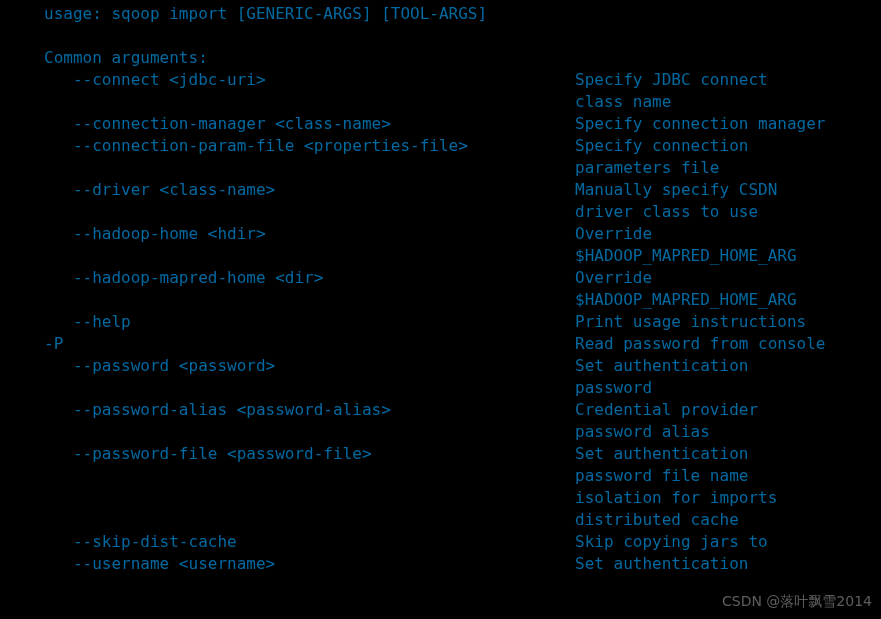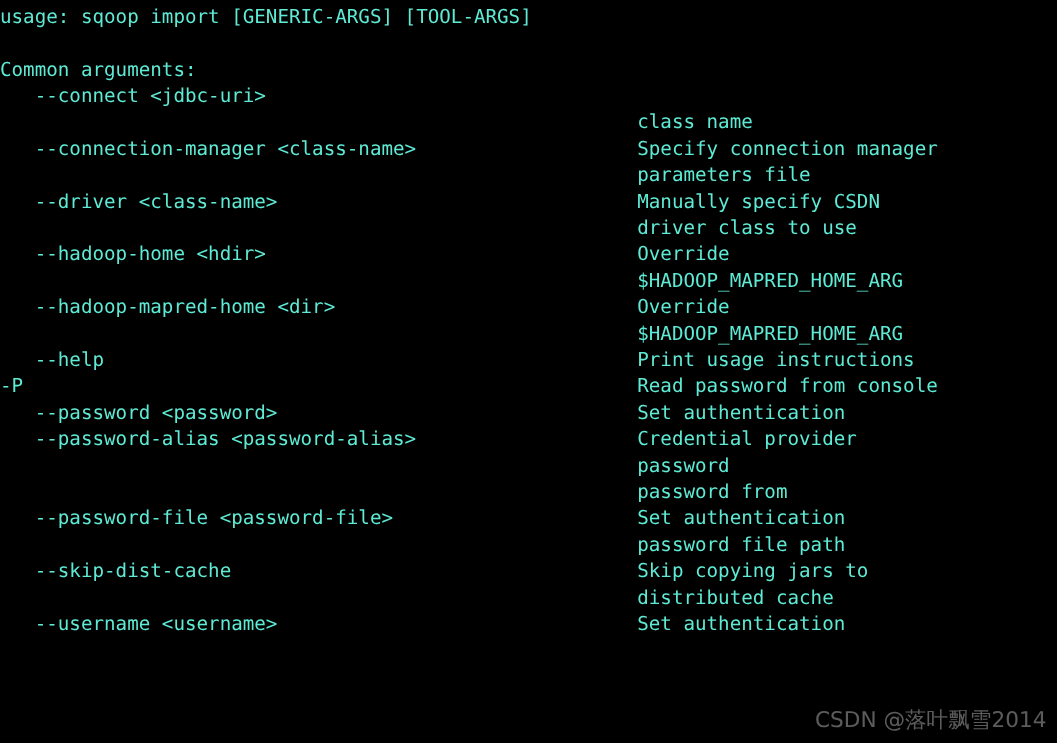--- a/index.html
+++ b/index.html
@@ -32,21 +32,22 @@
     position: absolute;
     top: 3px;
     left: 0;
     width: 881px;
   }
 
   .line {
     position: relative;
     height: 22px;
     white-space: pre;
-    color: #5eead4;
+    color: #0369a1;
+    margin-left: 44px;
   }
 
   .line .col-opt {
     position: absolute;
     left: 0px;
     top: 0;
     white-space: pre;
   }
 
   .line .col-desc {
@@ -62,21 +63,21 @@
     top: 0;
     white-space: pre;
   }
 
   
   #watermark {
     position: absolute;
     right: 9px;
     bottom: 6px;
     font-family: "DejaVu Sans", "Liberation Sans", sans-serif;
-    font-size: 18px;
+    font-size: 14px;
     line-height: 24px;
     color: rgba(200, 200, 200, 0.46);
     white-space: pre;
     pointer-events: none;
     letter-spacing: 0px;
   }
 </style>
 </head>
 <body>
 
@@ -90,28 +91,33 @@
     <div class="line">
       <span class="full"></span>
     </div>
 
     <div class="line">
       <span class="full">Common arguments:</span>
     </div>
 
     <div class="line">
       <span class="col-opt">   --connect &lt;jdbc-uri&gt;</span>
+      <span class="col-desc">Specify JDBC connect</span>
     </div>
     <div class="line">
       <span class="col-opt"></span>
       <span class="col-desc">class name</span>
     </div>
     <div class="line">
       <span class="col-opt">   --connection-manager &lt;class-name&gt;</span>
       <span class="col-desc">Specify connection manager</span>
+    </div>
+    <div class="line">
+      <span class="col-opt">   --connection-param-file &lt;properties-file&gt;</span>
+      <span class="col-desc">Specify connection</span>
     </div>
     <div class="line">
       <span class="col-opt"></span>
       <span class="col-desc">parameters file</span>
     </div>
     <div class="line">
       <span class="col-opt">   --driver &lt;class-name&gt;</span>
       <span class="col-desc">Manually specify CSDN</span>
     </div>
     <div class="line">
@@ -140,46 +146,50 @@
     </div>
     <div class="line">
       <span class="col-opt">-P</span>
       <span class="col-desc">Read password from console</span>
     </div>
     <div class="line">
       <span class="col-opt">   --password &lt;password&gt;</span>
       <span class="col-desc">Set authentication</span>
     </div>
     <div class="line">
+      <span class="col-opt"></span>
+      <span class="col-desc">password</span>
+    </div>
+    <div class="line">
       <span class="col-opt">   --password-alias &lt;password-alias&gt;</span>
       <span class="col-desc">Credential provider</span>
     </div>
     <div class="line">
       <span class="col-opt"></span>
-      <span class="col-desc">password</span>
-    </div>
-    <div class="line">
-      <span class="col-opt"></span>
-      <span class="col-desc">password from</span>
+      <span class="col-desc">password alias</span>
     </div>
     <div class="line">
       <span class="col-opt">   --password-file &lt;password-file&gt;</span>
       <span class="col-desc">Set authentication</span>
     </div>
     <div class="line">
       <span class="col-opt"></span>
-      <span class="col-desc">password file path</span>
+      <span class="col-desc">password file name</span>
+    </div>
+    <div class="line">
+      <span class="col-opt"></span>
+      <span class="col-desc">isolation for imports</span>
+    </div>
+    <div class="line">
+      <span class="col-opt"></span>
+      <span class="col-desc">distributed cache</span>
     </div>
     <div class="line">
       <span class="col-opt">   --skip-dist-cache</span>
       <span class="col-desc">Skip copying jars to</span>
-    </div>
-    <div class="line">
-      <span class="col-opt"></span>
-      <span class="col-desc">distributed cache</span>
     </div>
     <div class="line">
       <span class="col-opt">   --username &lt;username&gt;</span>
       <span class="col-desc">Set authentication</span>
     </div>
 
   </div>
 
   <div id="watermark">CSDN @落叶飘雪2014</div>
 </div>

